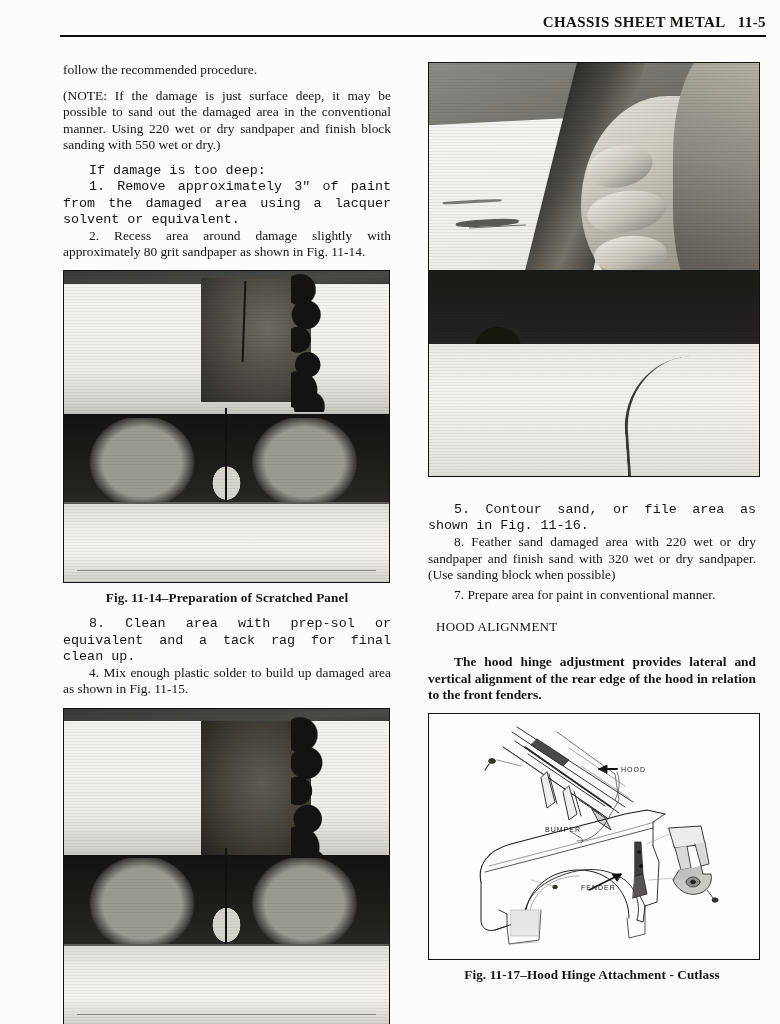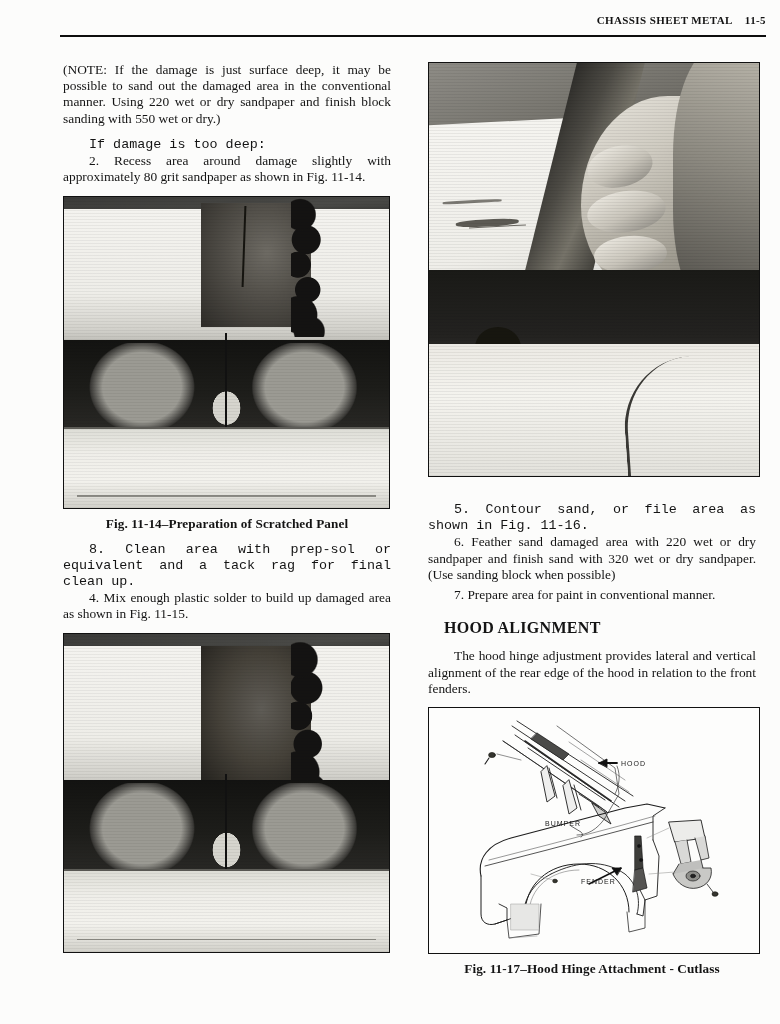--- a/index.html
+++ b/index.html
@@ -25,21 +25,21 @@
     left: 60px;
     width: 706px;
     height: 22px;
   }
   .header-title {
     position: absolute;
     right: 0;
     top: 0;
     font-family: "Liberation Serif", serif;
     font-weight: bold;
-    font-size: 11px;
+    font-size: 15px;
     letter-spacing: 0.4px;
     white-space: nowrap;
   }
   .header-title .folio {
     margin-left: 12px;
   }
   .header-rule {
     position: absolute;
     left: 0;
     top: 21px;
@@ -62,23 +62,23 @@
     font-size: 13.4px;
     line-height: 1.21;
     text-align: justify;
     text-justify: inter-word;
     hyphens: none;
   }
   p.indent { text-indent: 26px; }
   p.tight  { margin-bottom: 0; font-family: Liberation Mono, monospace; }
 
   .sec-head {
-    margin: 16px 0 0 16px;
-    font-size: 16px;
-    font-weight: bold;
+    margin: 16px 0 0 8px;
+    font-size: 13px;
+    font-weight: normal;
     letter-spacing: 0.3px;
   }
 
   .caption {
     margin: 7px 0 0 0;
     font-size: 13.2px;
     font-weight: bold;
     text-align: center;
     letter-spacing: 0.1px;
   }
@@ -249,24 +249,26 @@
 
   <div class="header">
     <div class="header-title">
       <span>CHASSIS SHEET METAL</span><span class="folio">11-5</span>
     </div>
     <div class="header-rule"></div>
   </div>
 
   <div class="col col-left">
 
+    <p class="body">follow the recommended procedure.</p>
 
     <p class="body">(NOTE: If the damage is just surface deep, it may be possible to sand out the damaged area in the conventional manner. Using 220 wet or dry sandpaper and finish block sanding with 550 wet or dry.)</p>
 
     <p class="body indent tight">If damage is too deep:</p>
+    <p class="body indent tight">1. Remove approximately 3″ of paint from the damaged area using a lacquer solvent or equivalent.</p>
     <p class="body indent">2. Recess area around damage slightly with approximately 80 grit sandpaper as shown in Fig. 11-14.</p>
 
     <div class="photo panel-photo" style="width:325px;height:311px;margin-top:4px;">
       <div class="photo-inner">
         <div class="sky"></div>
         <div class="white-slab"></div>
         <div class="damage"></div>
         <div class="scratch"></div>
         <div class="dark-band"></div>
         <div class="grille"></div>
@@ -307,25 +309,25 @@
         <div class="finger f3"></div>
         <div class="arm"></div>
         <div class="dark-mid"></div>
         <div class="hole"></div>
         <div class="bright-low"></div>
         <div class="grain"></div>
       </div>
     </div>
 
     <p class="body indent tight" style="margin-top:25px;">5. Contour sand, or file area as shown in Fig. 11-16.</p>
-    <p class="body indent">6. Feather sand damaged area with 220 wet or dry sandpaper and finish sand with 320 wet or dry sandpaper. (Use sanding block when possible)</p>
+    <p class="body indent">8. Feather sand damaged area with 220 wet or dry sandpaper and finish sand with 320 wet or dry sandpaper. (Use sanding block when possible)</p>
     <p class="body indent" style="margin-top:-6px;">7. Prepare area for paint in conventional manner.</p>
 
     <p class="sec-head">HOOD ALIGNMENT</p>
-    <p class="body indent" style="margin-top:11px;">The hood hinge adjustment provides lateral and vertical alignment of the rear edge of the hood in relation to the front fenders.</p>
+    <p class="body indent" style="margin-top:19px;font-weight:bold;">The hood hinge adjustment provides lateral and vertical alignment of the rear edge of the hood in relation to the front fenders.</p>
 
     <div class="linebox" style="width:330px;height:245px;margin-top:4px;">
       <svg viewBox="0 0 330 245" xmlns="http://www.w3.org/2000/svg" aria-hidden="true">
         <g fill="none" stroke="#1d1d1d" stroke-width="0.9" stroke-linecap="round" stroke-linejoin="round">
 
           <g>
             <path d="M83 18 L196 93"></path>
             <path d="M88 13 L204 88"></path>
             <path d="M86 27 L190 99"></path>
             <path d="M96 33 L182 93" stroke-width="1.6" stroke="#2a2a2a"></path>

